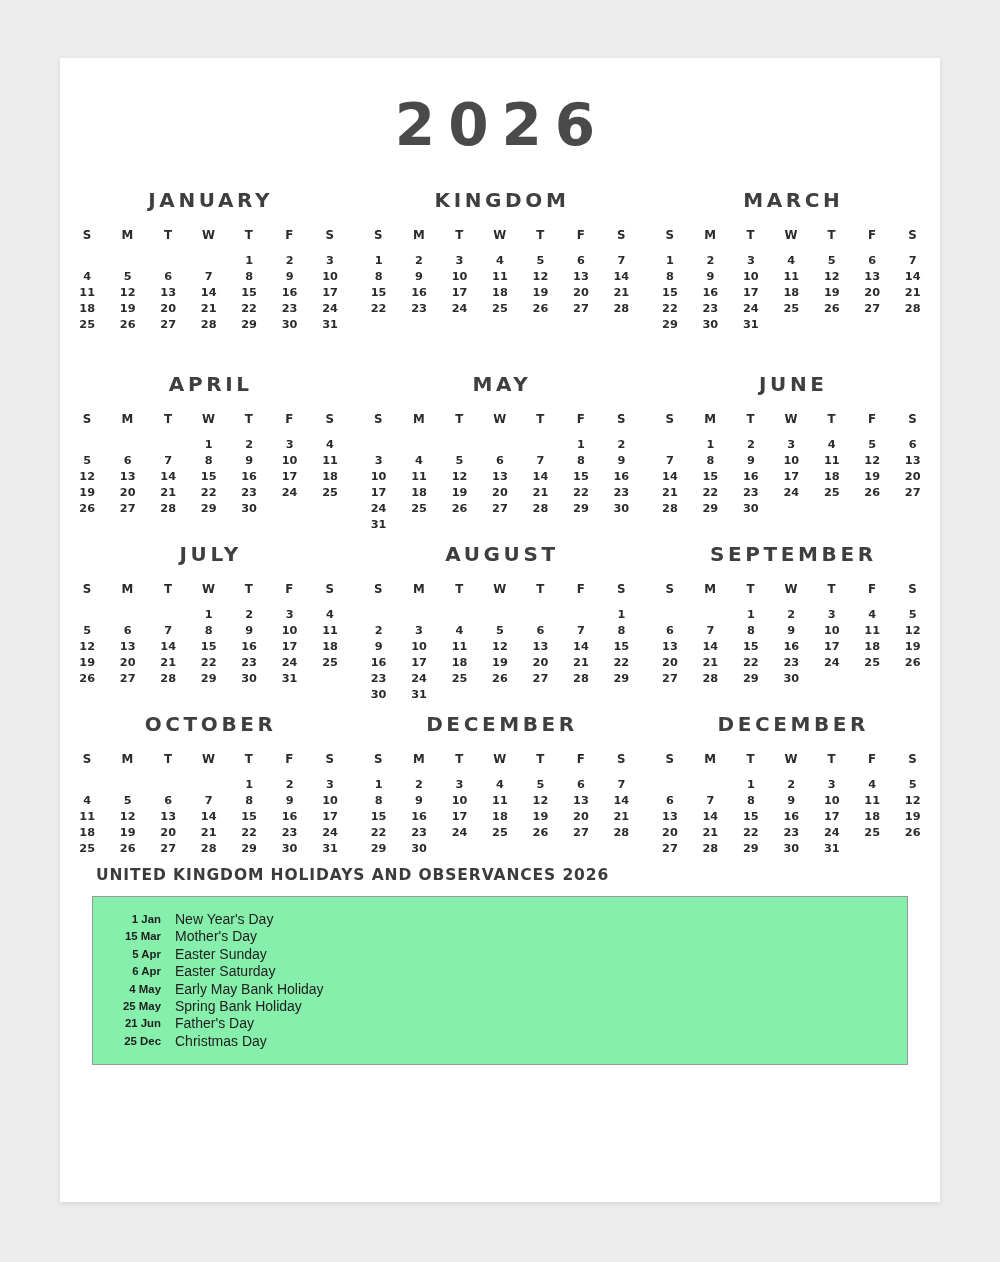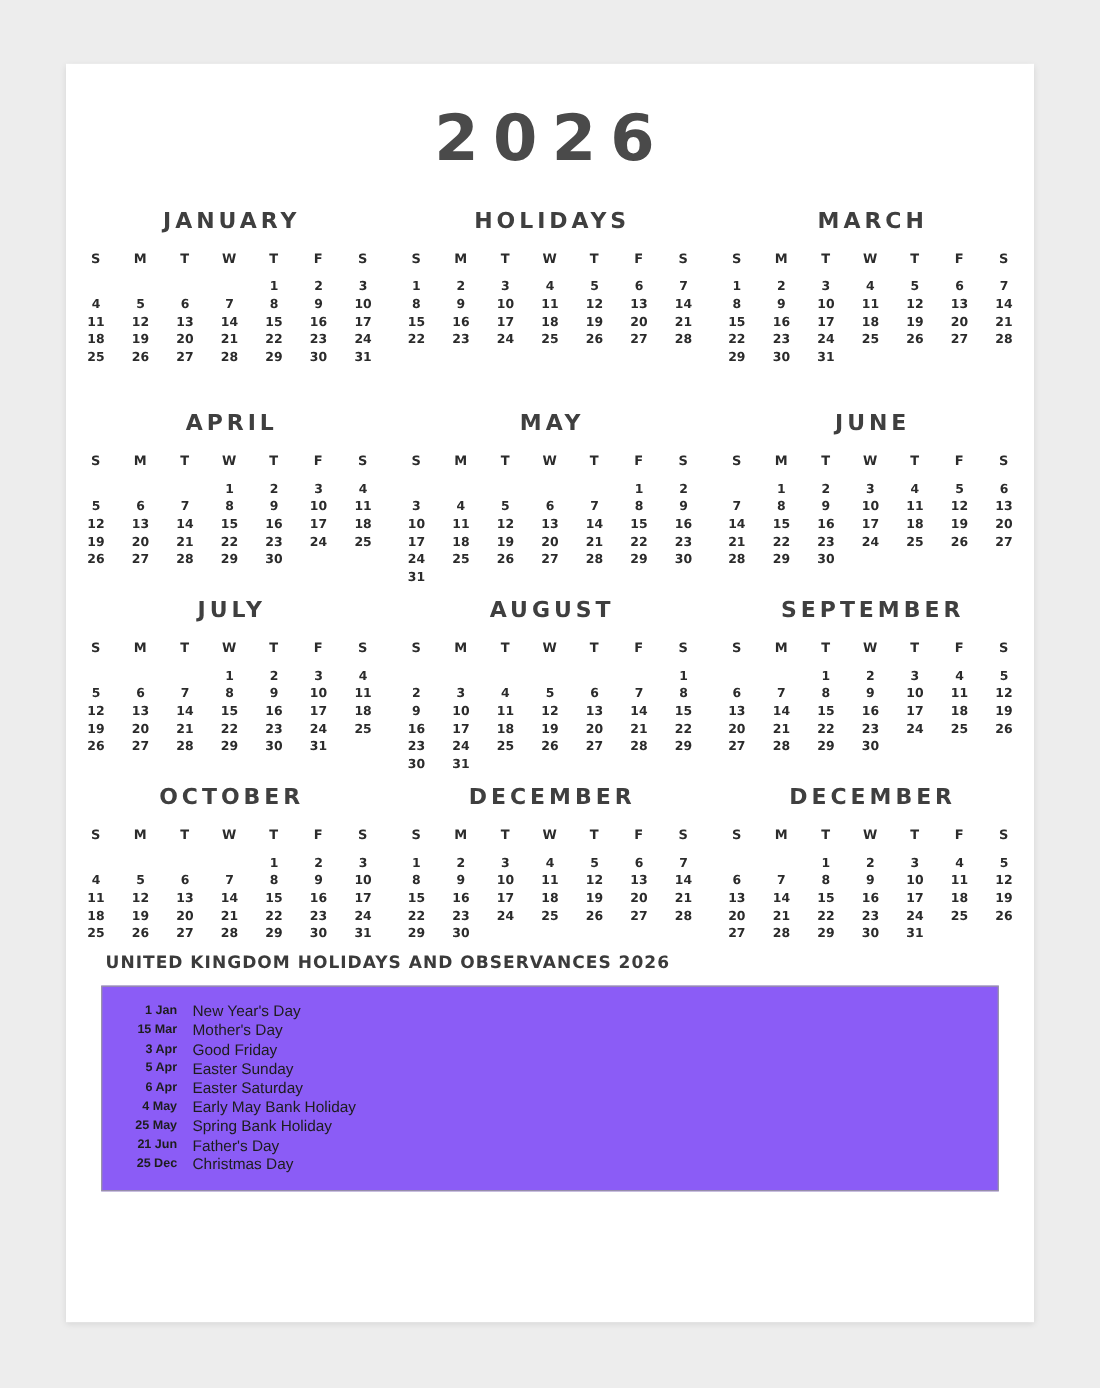--- a/index.html
+++ b/index.html
@@ -81,21 +81,21 @@
     font-size: 15.5px;
     font-weight: 700;
     letter-spacing: 0.9px;
     color: #3b3b3b;
     margin-bottom: 12px;
     margin-left: 4px;
     font-family: "DejaVu Sans", sans-serif;
   }
   #holidays-box {
     border: 1px solid #9a9a9a;
-    background: #8b5cf6;
+    background: #86efac;
     padding: 14px 0 14px 20px;
   }
   .holiday-row {
     display: flex;
     line-height: 17.4px;
   }
   .holiday-date {
     width: 62px;
     text-align: right;
     font-size: 11.4px;
@@ -177,21 +177,21 @@
             <div class="day-cell">25</div>
             <div class="day-cell">26</div>
             <div class="day-cell">27</div>
             <div class="day-cell">28</div>
             <div class="day-cell">29</div>
             <div class="day-cell">30</div>
             <div class="day-cell">31</div>
           </div>
         </div>
         <div class="month-block month-q1">
-          <div class="month-name">HOLIDAYS</div>
+          <div class="month-name">KINGDOM</div>
           <div class="dow-row">
             <div class="dow-cell">S</div>
             <div class="dow-cell">M</div>
             <div class="dow-cell">T</div>
             <div class="dow-cell">W</div>
             <div class="dow-cell">T</div>
             <div class="dow-cell">F</div>
             <div class="dow-cell">S</div>
           </div>
           <div class="week-row">
@@ -879,24 +879,20 @@
     <div id="holidays-box">
         <div class="holiday-row">
           <div class="holiday-date">1 Jan</div>
           <div class="holiday-name">New Year's Day</div>
         </div>
         <div class="holiday-row">
           <div class="holiday-date">15 Mar</div>
           <div class="holiday-name">Mother's Day</div>
         </div>
         <div class="holiday-row">
-          <div class="holiday-date">3 Apr</div>
-          <div class="holiday-name">Good Friday</div>
-        </div>
-        <div class="holiday-row">
           <div class="holiday-date">5 Apr</div>
           <div class="holiday-name">Easter Sunday</div>
         </div>
         <div class="holiday-row">
           <div class="holiday-date">6 Apr</div>
           <div class="holiday-name">Easter Saturday</div>
         </div>
         <div class="holiday-row">
           <div class="holiday-date">4 May</div>
           <div class="holiday-name">Early May Bank Holiday</div>

